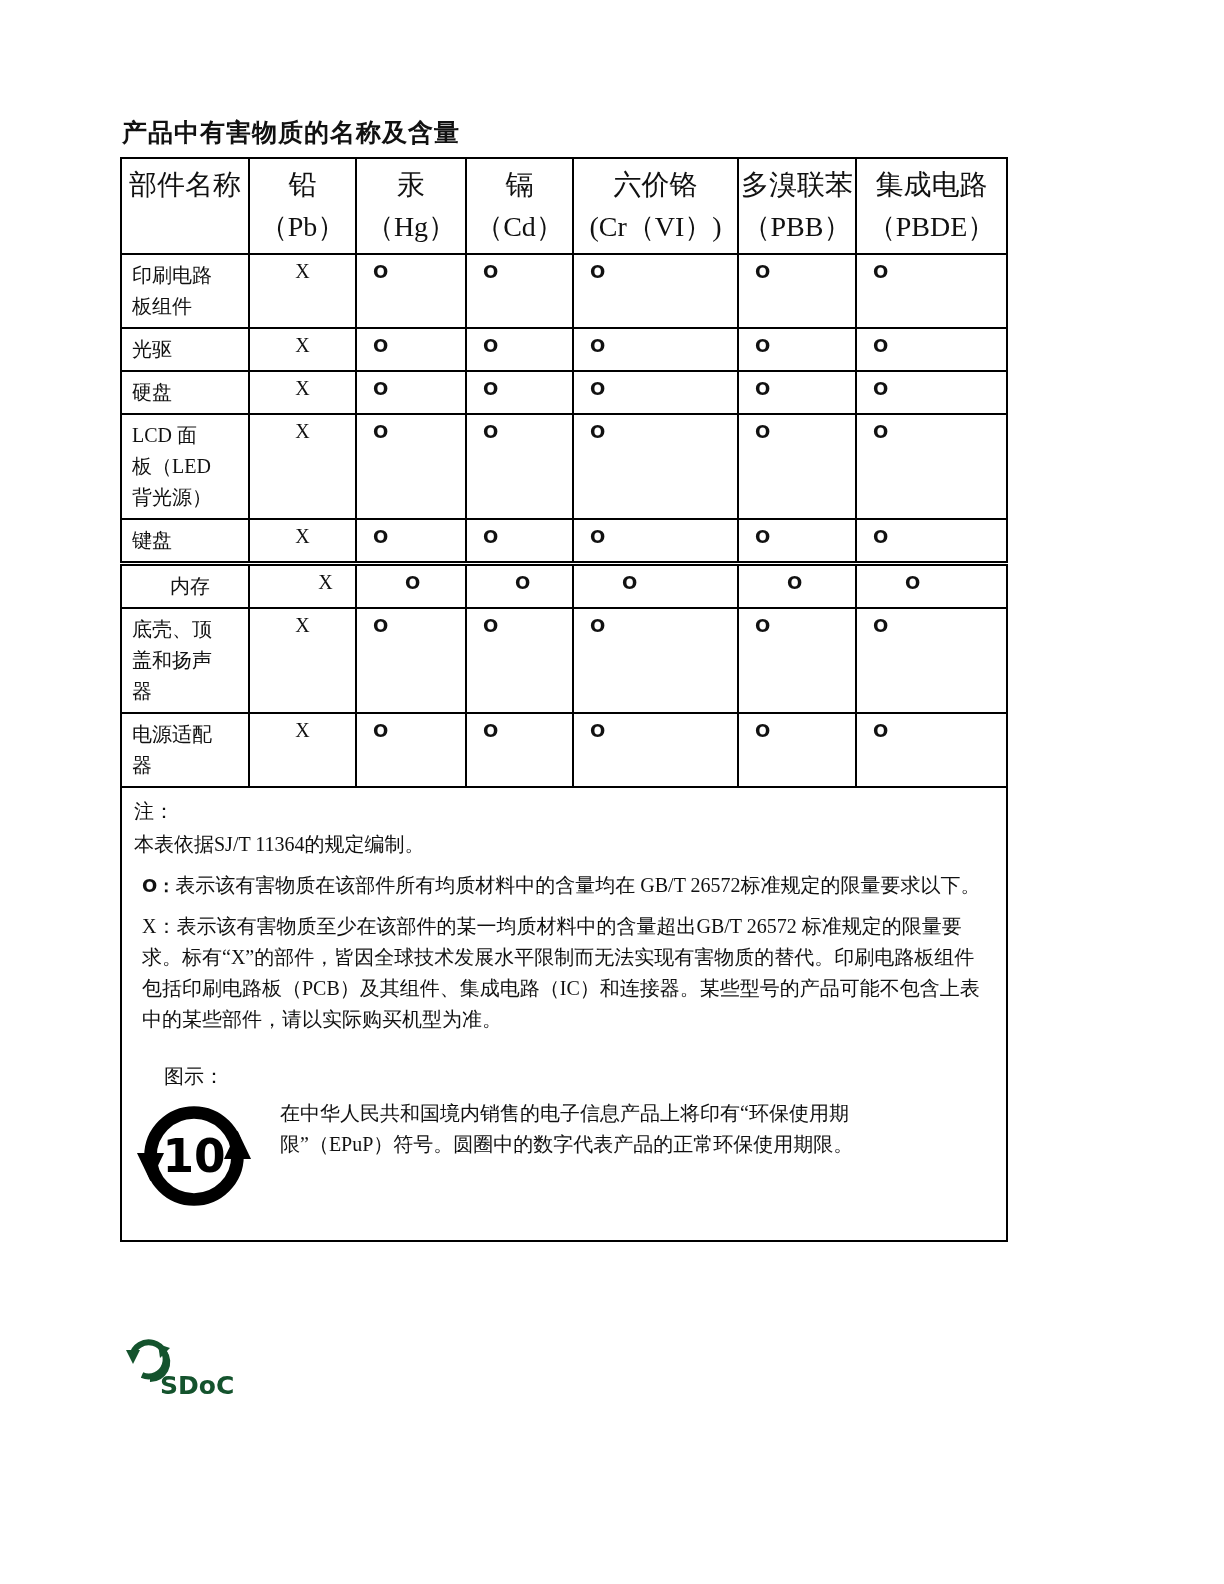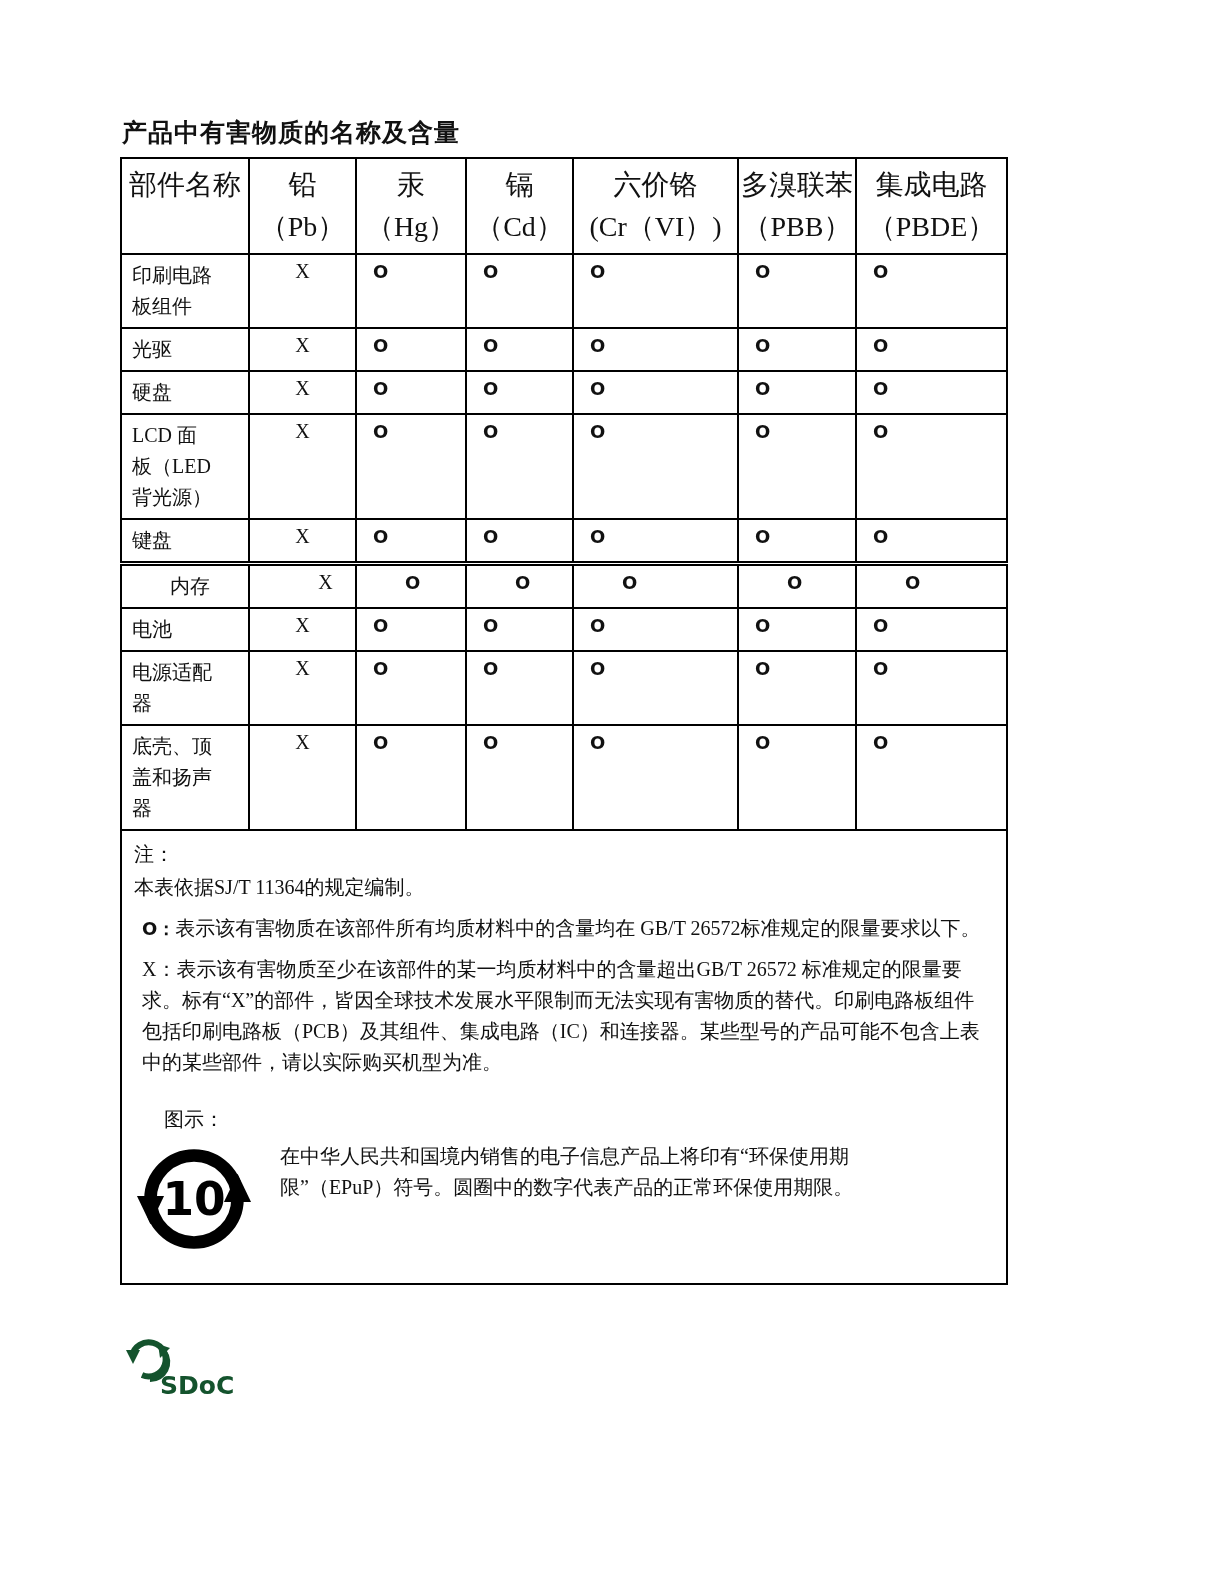--- a/index.html
+++ b/index.html
@@ -192,39 +192,30 @@
           <tr class="split">
             <td class="comp">内存</td>
             <td class="xval">X</td>
             <td class="oval">O</td>
             <td class="oval">O</td>
             <td class="oval">O</td>
             <td class="oval">O</td>
             <td class="oval">O</td>
           </tr>
           <tr>
-            <td class="comp">电池</td>
+            <td class="comp">底壳、顶盖和扬声器</td>
             <td class="xval">X</td>
             <td class="oval">O</td>
             <td class="oval">O</td>
             <td class="oval">O</td>
             <td class="oval">O</td>
             <td class="oval">O</td>
           </tr>
           <tr>
             <td class="comp">电源适配器</td>
-            <td class="xval">X</td>
-            <td class="oval">O</td>
-            <td class="oval">O</td>
-            <td class="oval">O</td>
-            <td class="oval">O</td>
-            <td class="oval">O</td>
-          </tr>
-          <tr>
-            <td class="comp">底壳、顶盖和扬声器</td>
             <td class="xval">X</td>
             <td class="oval">O</td>
             <td class="oval">O</td>
             <td class="oval">O</td>
             <td class="oval">O</td>
             <td class="oval">O</td>
           </tr>
         </tbody>
       <tfoot>
         <tr>

